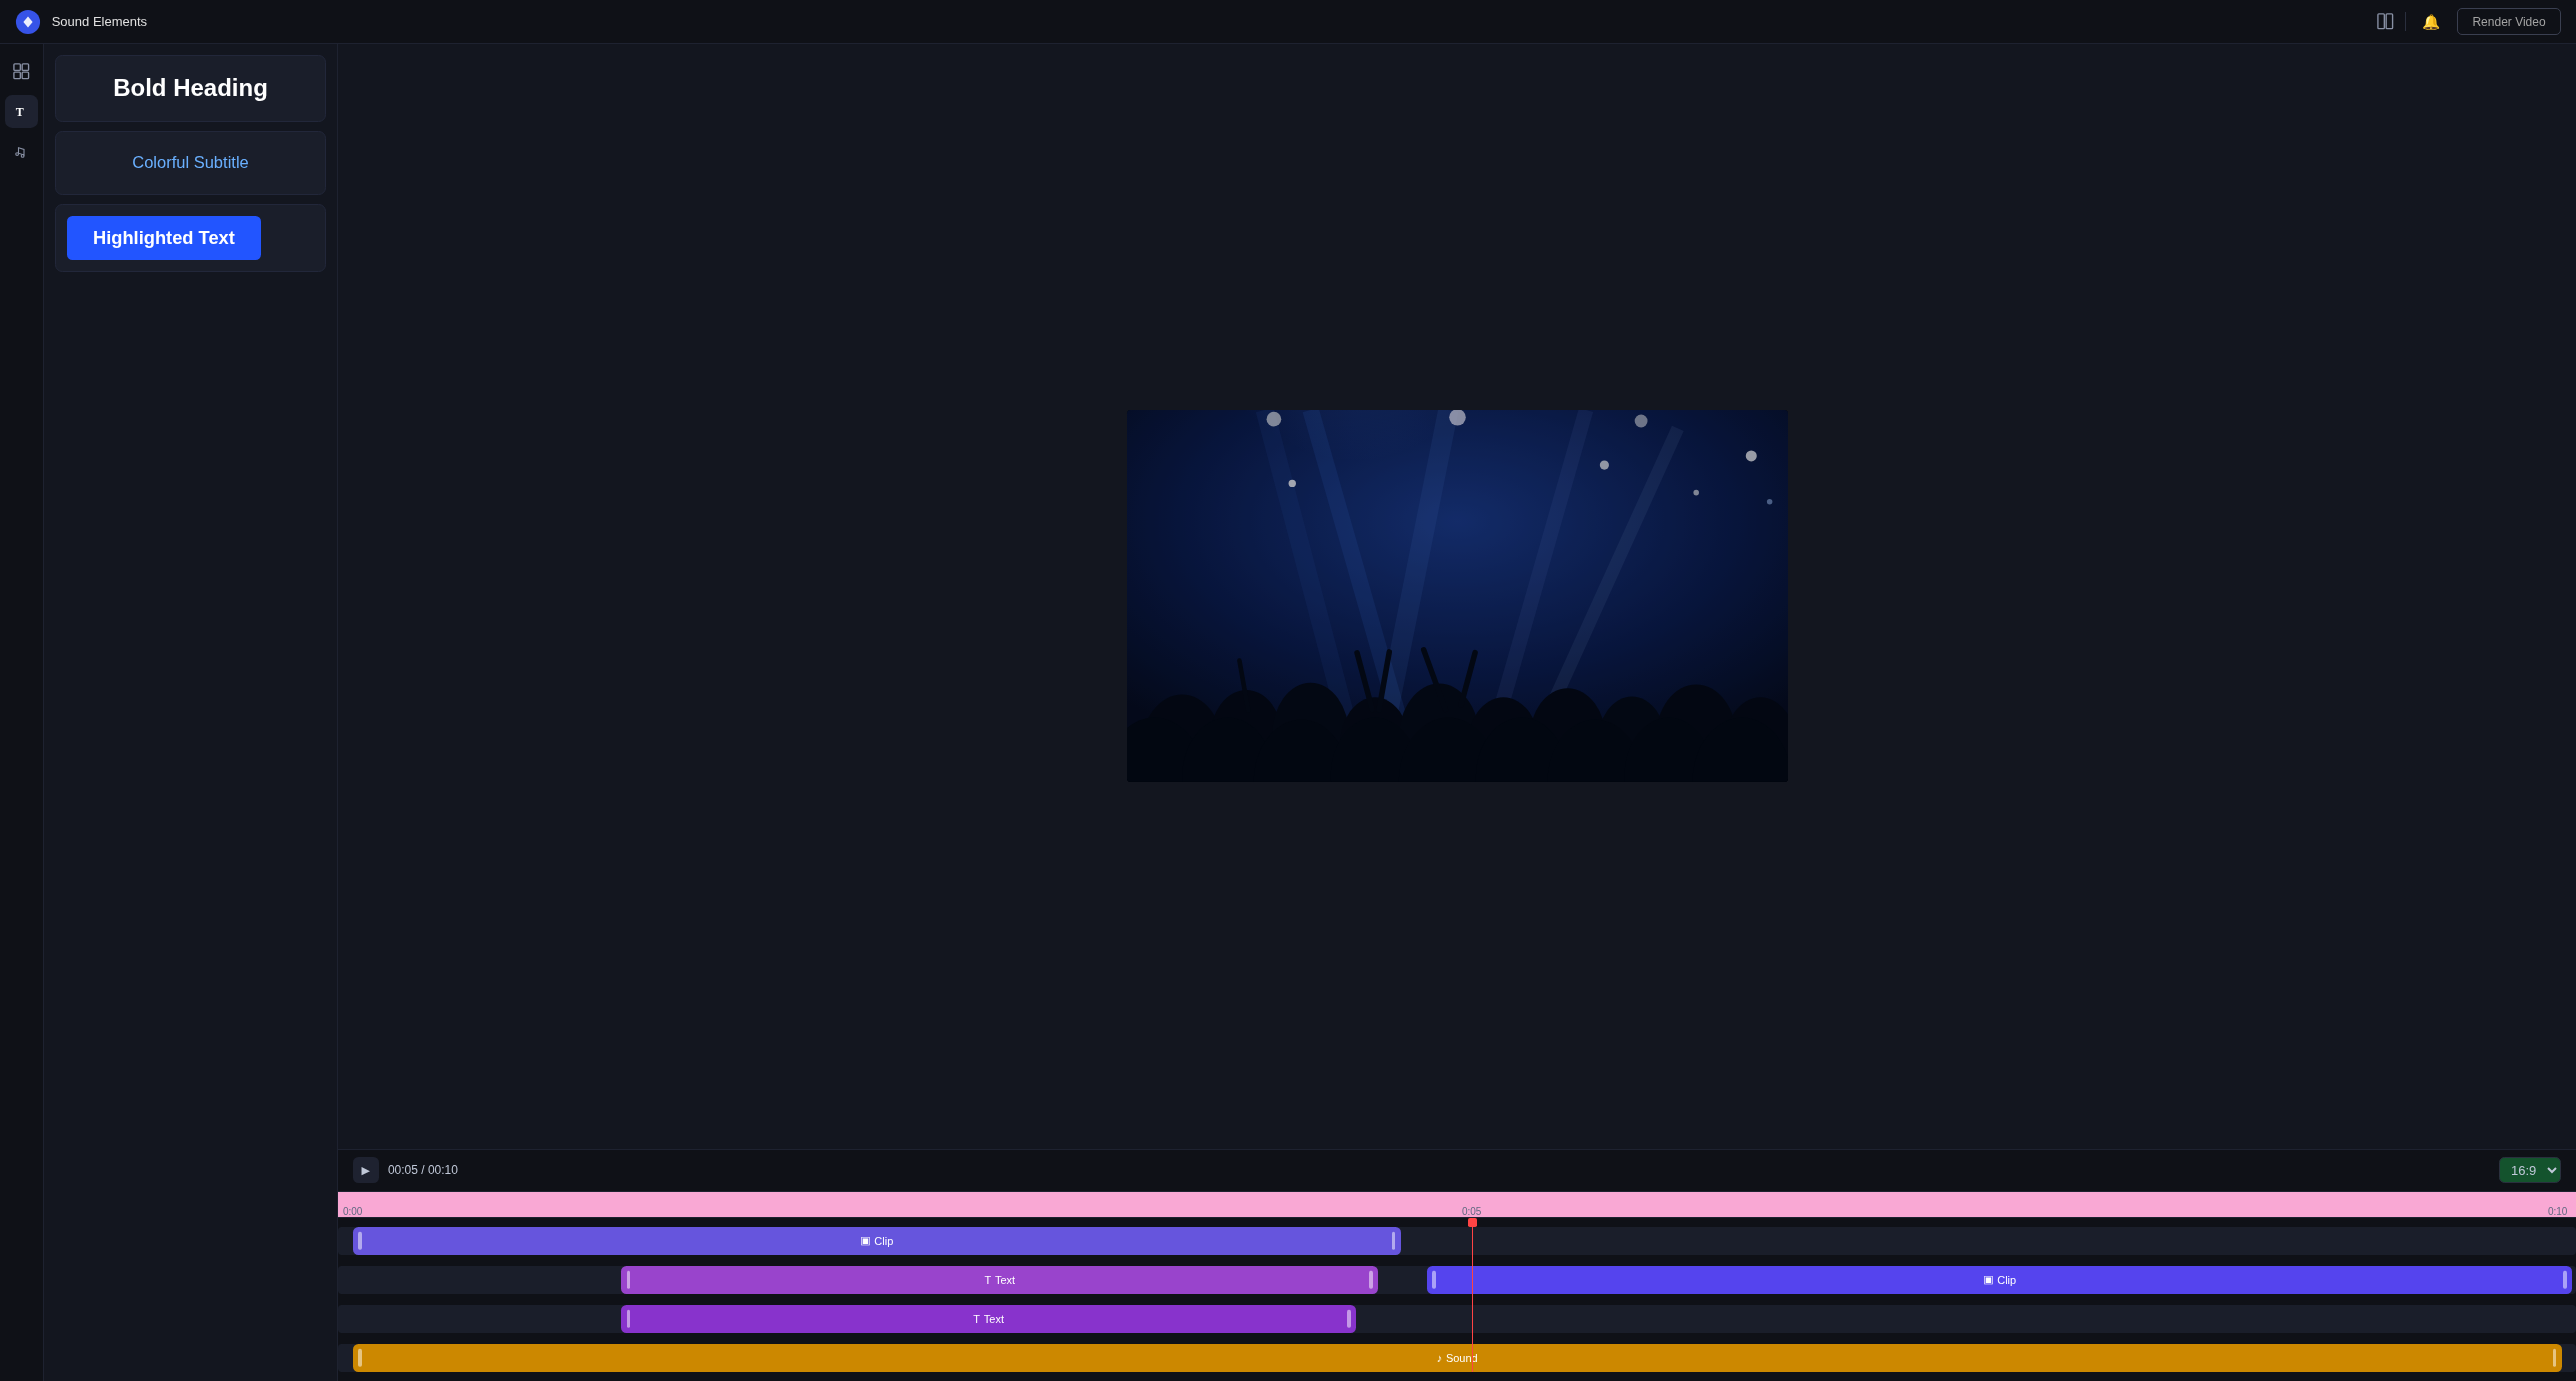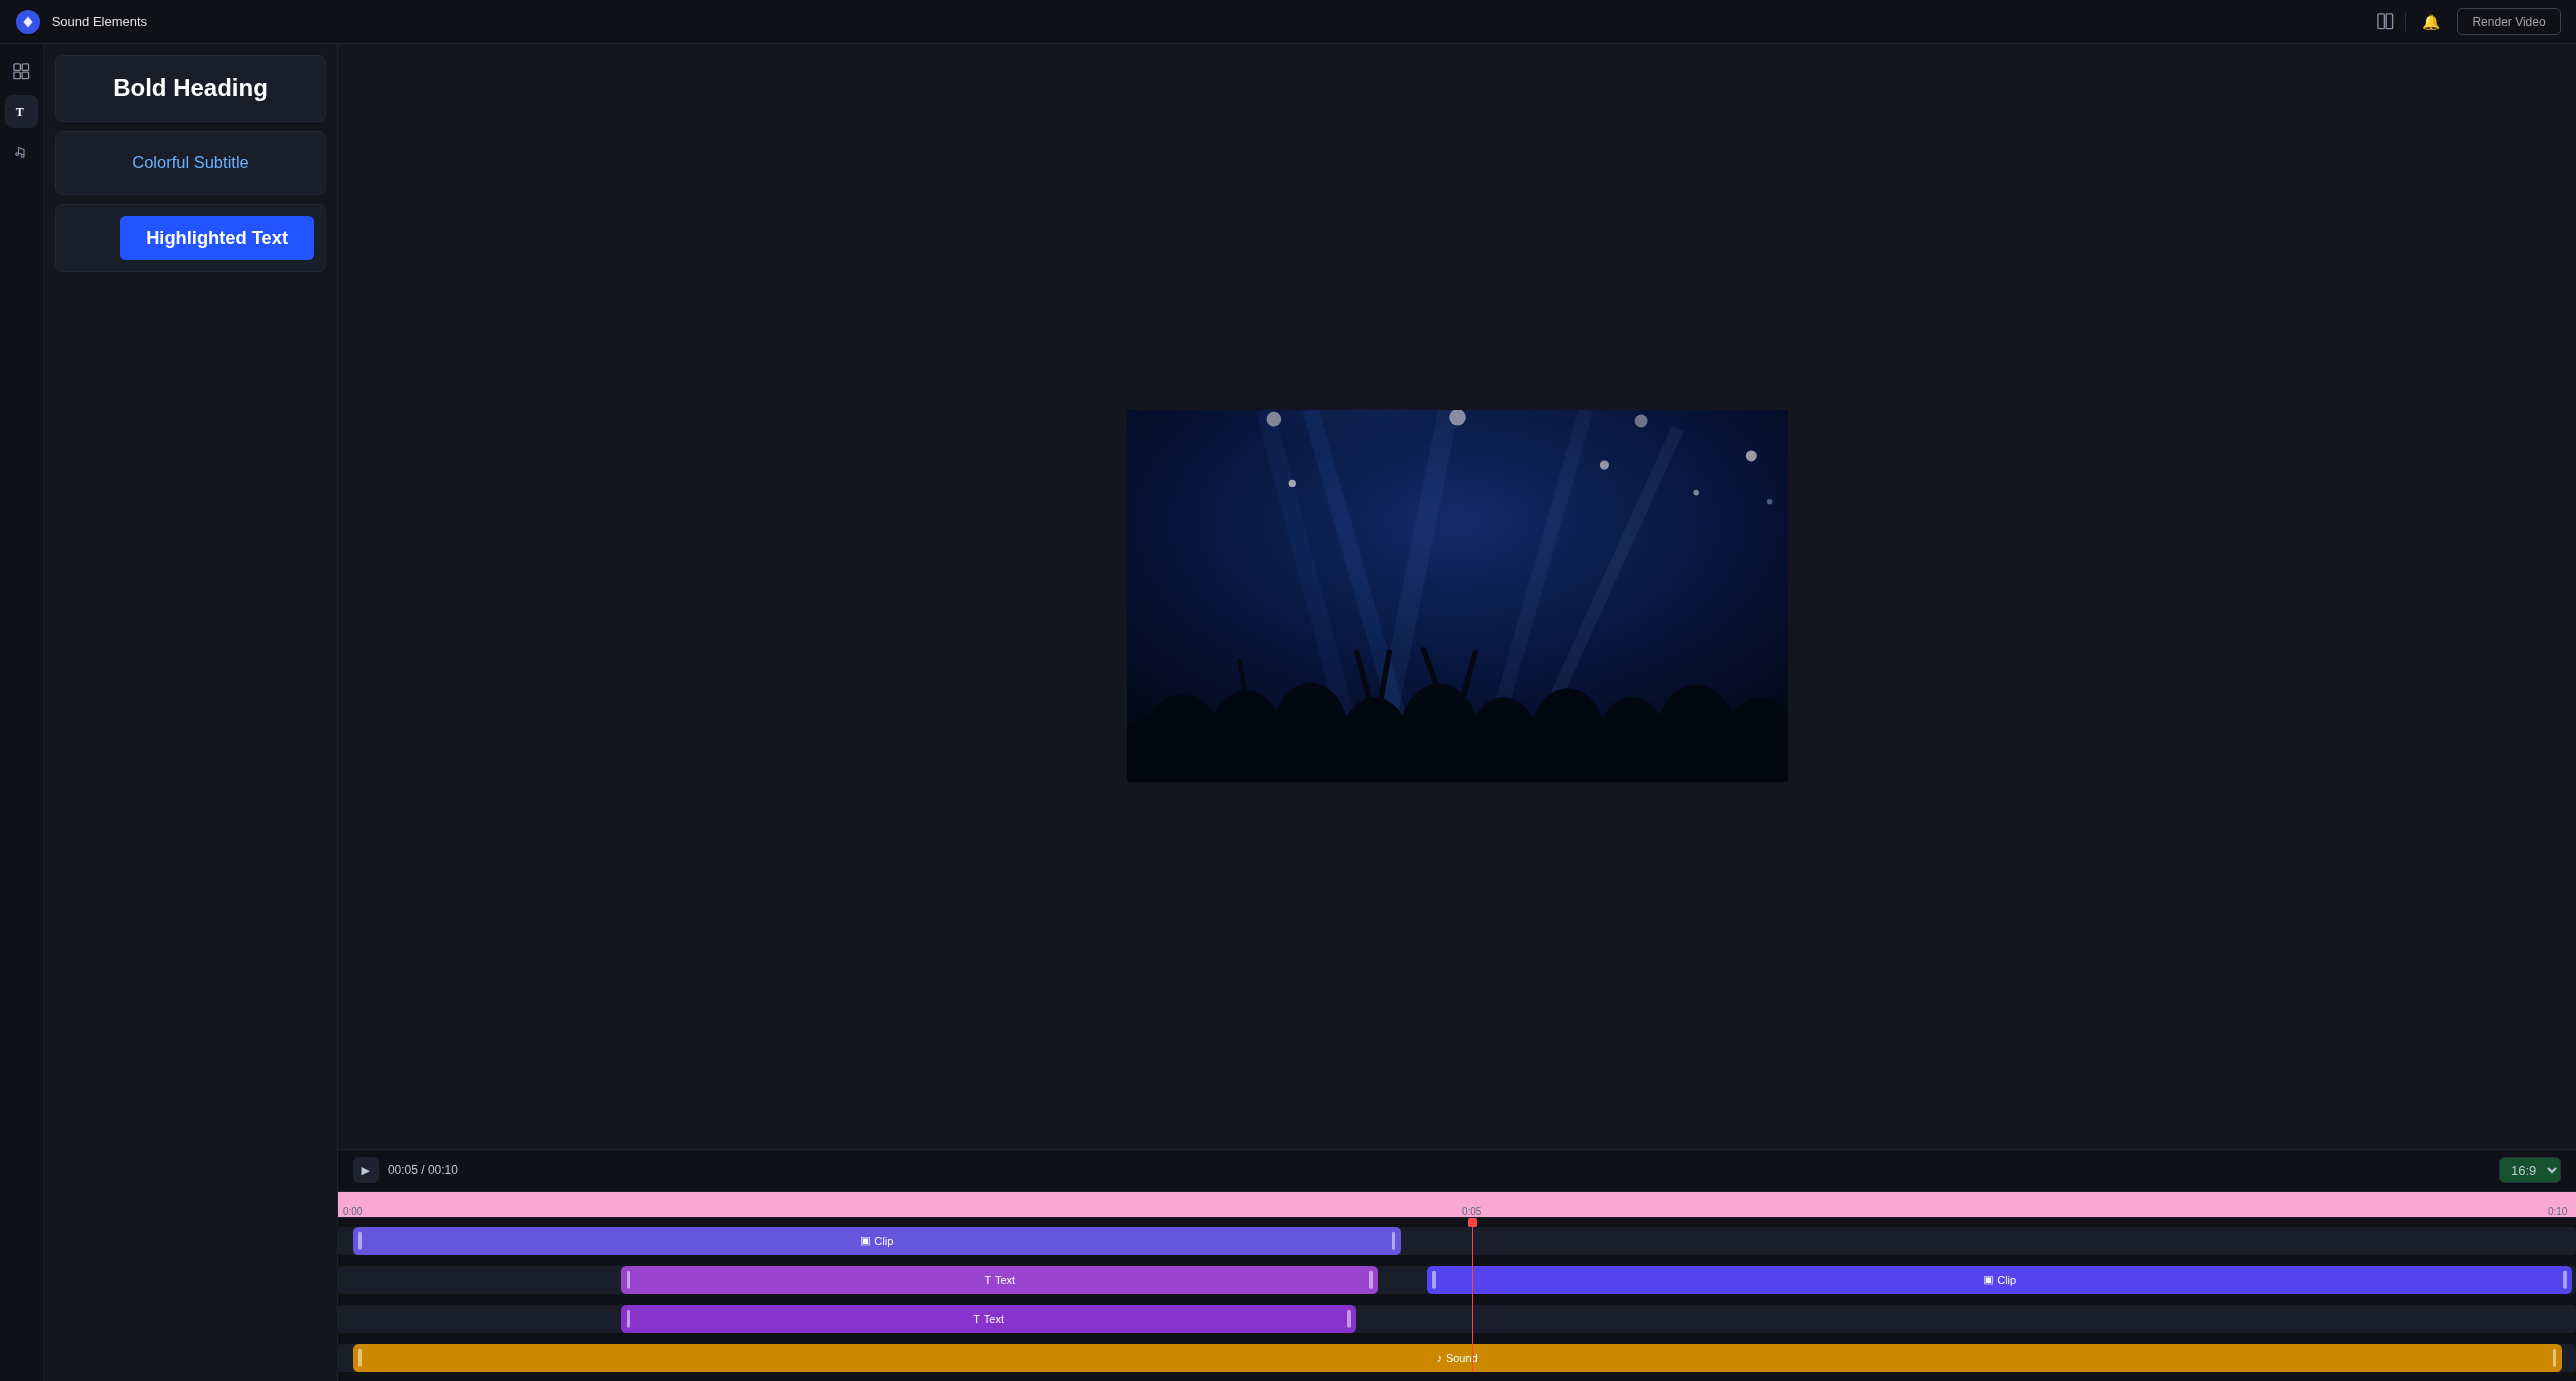--- a/index.html
+++ b/index.html
@@ -151,21 +151,21 @@
       font-size: 16.5px;
       color: #6ab0ff;
       font-weight: 400;
       padding: 18.3px;
       text-align: center;
     }
     .card-highlighted-wrapper {
       padding: 11px;
       width: 100%;
       display: flex;
-      justify-content: flex-end;
+      justify-content: flex-start;
     }
     .card-highlighted {
       background: #2255ff;
       color: #ffffff;
       font-size: 18.3px;
       font-weight: 600;
       padding: 11px 26px;
       border-radius: 5.5px;
     }
 

